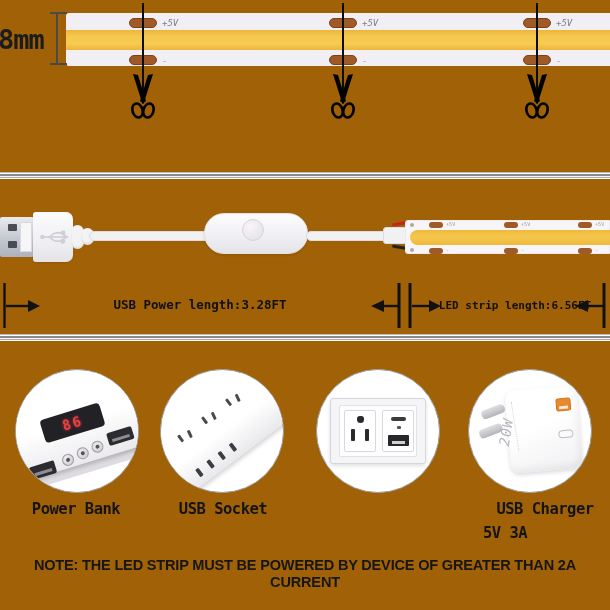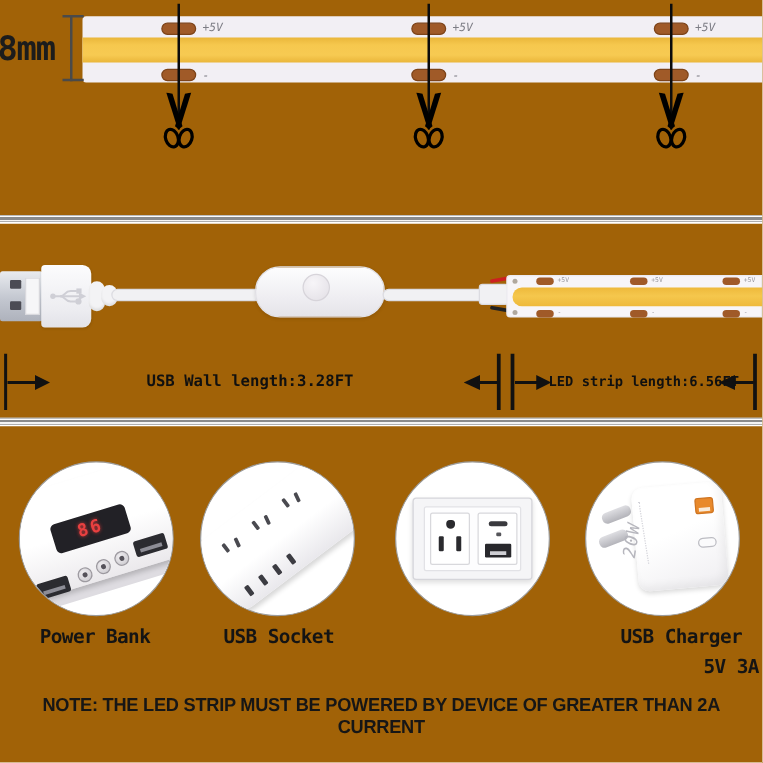--- a/index.html
+++ b/index.html
@@ -50,21 +50,21 @@
   .solder-dot{position:absolute;left:4px;width:4px;height:4px;border-radius:50%;background:#b0a89e;}
 
   
   .measure-svg{position:absolute;left:0;top:280px;}
   .measure-text{position:absolute;color:#101010;font-weight:bold;text-align:center;}
 
   
   .po-circle{position:absolute;top:369px;width:122px;height:122px;border-radius:50%;border:1.6px solid #9c9c9c;
        overflow:hidden;background:#fff;box-sizing:content-box;}
   .po-label{position:absolute;top:500px;font-size:15.5px;letter-spacing:-0.5px;color:#141414;text-align:center;font-weight:600;}
-  .po-sublabel{position:absolute;top:524px;font-size:15.5px;letter-spacing:-0.5px;color:#141414;text-align:right;font-weight:600;}
+  .po-sublabel{position:absolute;top:524px;font-size:15.5px;letter-spacing:-0.5px;color:#141414;text-align:left;font-weight:600;}
   .rot-group{position:absolute;left:0;top:0;width:122px;height:122px;}
 
   
   .pb-slab{position:absolute;left:-30px;top:10px;width:180px;height:84px;border-radius:10px;
        background:linear-gradient(180deg,#ffffff 50%,#ebe9ec 100%);box-shadow:0 3px 4px rgba(0,0,0,.18);}
   .pb-edge{position:absolute;left:-30px;top:93px;width:180px;height:11px;background:#dedce1;border-radius:0 0 8px 8px;}
   .pb-display{position:absolute;left:28px;top:40px;width:62px;height:24px;background:#222126;border-radius:4px;
        display:flex;align-items:center;justify-content:center;}
   .pb-digits{color:#e84040;font-size:14px;font-weight:bold;letter-spacing:2px;text-shadow:0 0 3px rgba(235,60,60,.85);}
   .pb-usb{position:absolute;width:26px;height:13px;background:#2b2b30;border-radius:2px;}
@@ -221,21 +221,21 @@
     <polygon points="371,26 384,20 384,32" fill="#111"></polygon>
     <line x1="382" y1="26" x2="398" y2="26" stroke="#111" stroke-width="2.4"></line>
     <rect x="397.5" y="3" width="3" height="45" fill="#111"></rect>
     <rect x="408.5" y="3" width="3" height="45" fill="#111"></rect>
     <line x1="412" y1="26" x2="430" y2="26" stroke="#111" stroke-width="2.4"></line>
     <polygon points="429,20 441,26 429,32" fill="#111"></polygon>
     <polygon points="575,26 588,20 588,32" fill="#111"></polygon>
     <line x1="586" y1="26" x2="603" y2="26" stroke="#111" stroke-width="2.4"></line>
     <rect x="602.5" y="3" width="3" height="45" fill="#111"></rect>
   </svg>
-  <div class="measure-text mono" style="left:95px;top:297px;width:210px;font-size:12.5px;">USB Wall length:3.28FT</div>
+  <div class="measure-text mono" style="left:95px;top:297px;width:210px;font-size:12.5px;">USB Power length:3.28FT</div>
   <div class="measure-text mono" style="left:437px;top:299px;width:156px;font-size:11px;">LED strip length:6.56FT</div>
 
   <div class="divider" style="top:334px;"></div>
 
   <div class="po-circle" style="left:15px;">
     <div class="rot-group" style="transform:rotate(-17deg);">
       <div class="pb-edge"></div>
       <div class="pb-slab"></div>
       <div class="pb-display">
         <span class="pb-digits mono">86</span>

